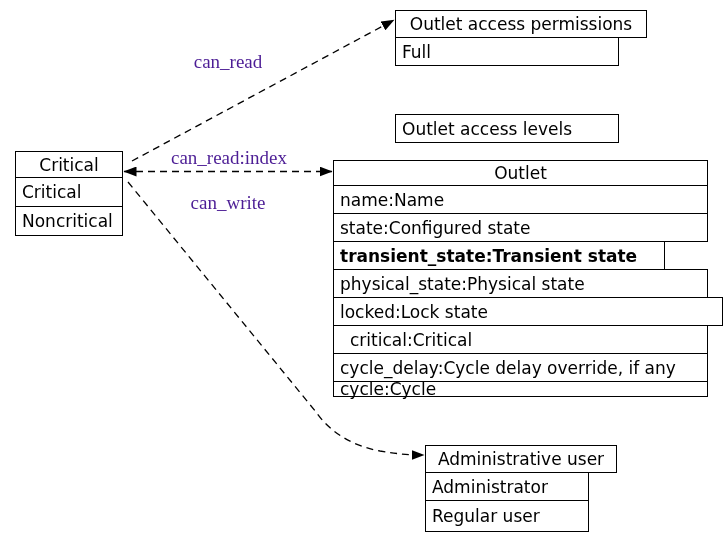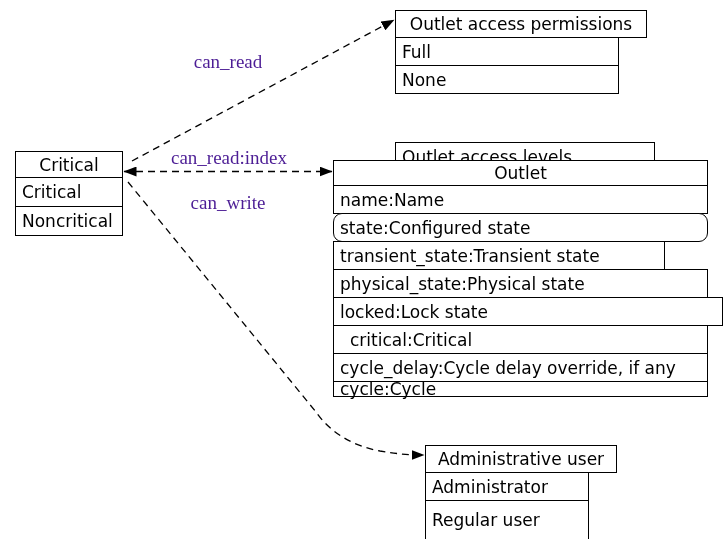--- a/index.html
+++ b/index.html
@@ -72,35 +72,34 @@
 
   <div class="node" style="left:15px; top:151px;">
     <div class="cell title" style="width:108px; height:27px;">Critical</div>
     <div class="cell row" style="width:108px; height:30px;">Critical</div>
     <div class="cell row" style="width:108px; height:30px;">Noncritical</div>
   </div>
 
   <div class="node" style="left:395px; top:10px;">
     <div class="cell title" style="width:252px; height:28px;">Outlet access permissions</div>
     <div class="cell row" style="width:224px; height:29px;">Full</div>
-    <div class="cell row" style="width:224px; height:29px;">None</div>
-    <div class="cell row" style="width:260px; height:29px;margin-top:48px;">Outlet access levels</div>
+    <div class="cell row" style="width:224px; height:29px;margin-top:48px;">Outlet access levels</div>
   </div>
 
   <div class="node" style="left:333px; top:160px;">
     <div class="cell title" style="width:375px; height:26px;">Outlet</div>
     <div class="cell row" style="width:375px; height:29px;">name:Name</div>
-    <div class="cell row" style="width:375px; height:29px;border-radius:9px;">state:Configured state</div>
-    <div class="cell row" style="width:332px; height:29px;">transient_state:Transient state</div>
+    <div class="cell row" style="width:375px; height:29px;">state:Configured state</div>
+    <div class="cell row" style="width:332px; height:29px;font-weight:bold;">transient_state:Transient state</div>
     <div class="cell row" style="width:375px; height:29px;">physical_state:Physical state</div>
     <div class="cell row" style="width:390px; height:29px;">locked:Lock state</div>
     <div class="cell row" style="width:375px; height:29px;padding-left:16px;">critical:Critical</div>
     <div class="cell row" style="width:375px; height:29px;">cycle_delay:Cycle delay override, if any</div>
     <div class="cell row" style="width:375px; height:16px;">cycle:Cycle</div>
   </div>
 
   <div class="node" style="left:425px; top:445px;">
     <div class="cell title" style="width:192px; height:28px;">Administrative user</div>
     <div class="cell row" style="width:164px; height:29px;">Administrator</div>
-    <div class="cell row" style="width:164px; height:40px;">Regular user</div>
+    <div class="cell row" style="width:164px; height:32px;">Regular user</div>
   </div>
 
 </div>
 
 </body></html>

